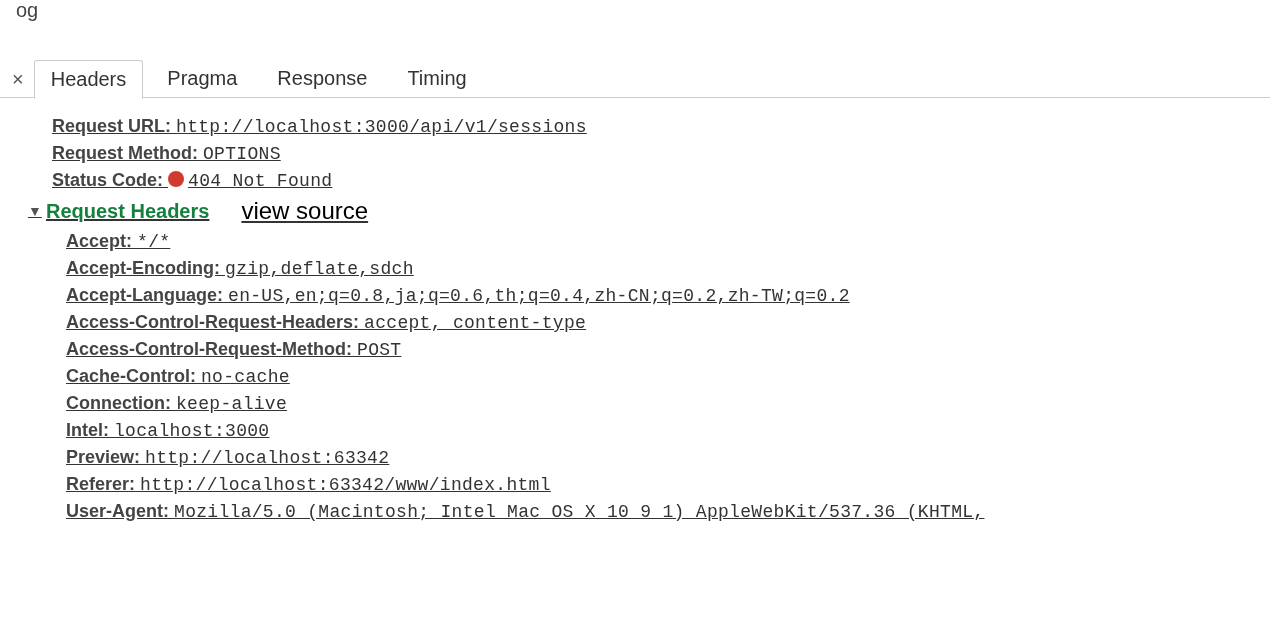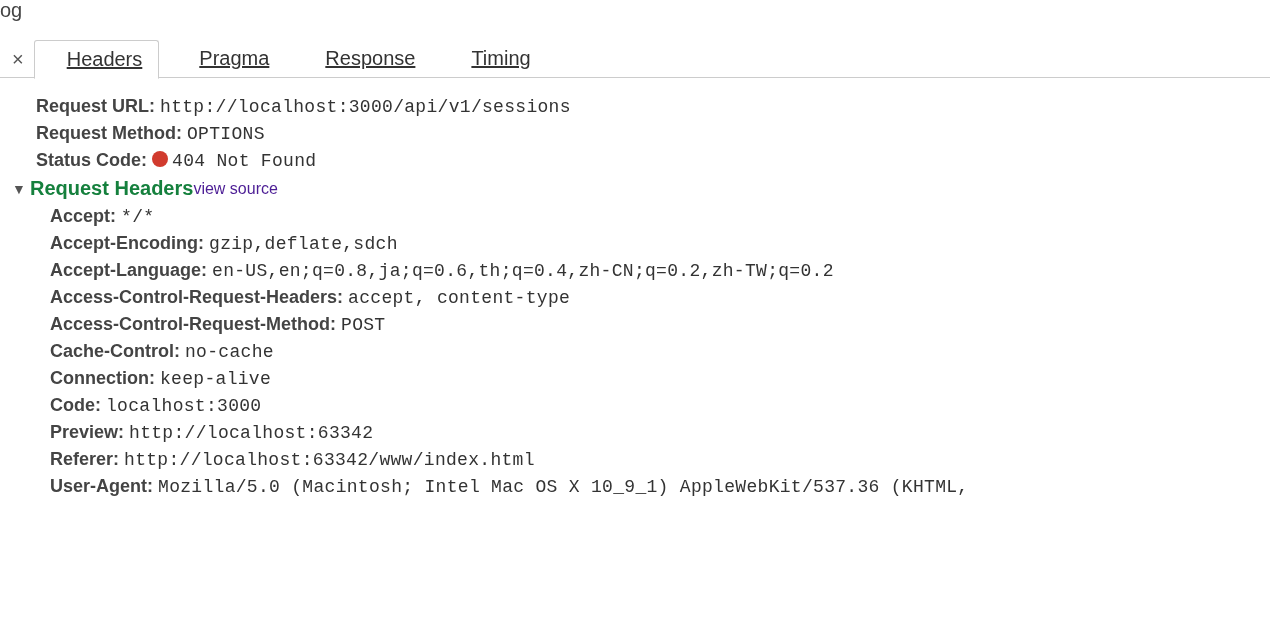--- a/index.html
+++ b/index.html
@@ -10,64 +10,64 @@
     body {
       font-family: "Lucida Grande", "Helvetica Neue", Arial, sans-serif;
       font-size: 18px;
       color: #333;
       background: #fff;
       width: 1270px;
       height: 624px;
       overflow: hidden;
     }
     .top-fragment {
-      padding-left: 0;
+      padding-left: 16px;
       font-size: 20px;
       color: #444;
       height: 20px;
       line-height: 1;
-      margin-bottom: 20px;
+      margin-bottom: 40px;
     }
     .tab-strip {
       display: flex;
       align-items: center;
       border-bottom: 1px solid #ccc;
       height: 38px;
       padding-left: 6px;
     }
     .close-x {
       font-size: 20px;
       color: #555;
       padding: 0 10px 0 6px;
       cursor: pointer;
       font-family: Arial, sans-serif;
       line-height: 1;
     }
     .tab {
-      padding: 6px 16px 7px 32px;
+      padding: 6px 16px 7px 16px;
       font-size: 20px;
       color: #333;
       cursor: pointer;
       line-height: 1.2;
       position: relative;
-      text-decoration: underline;
     }
     .tab.active {
       border: 1px solid #ccc;
       border-bottom: 1px solid #fff;
       border-top-left-radius: 3px;
       border-top-right-radius: 3px;
       margin-bottom: -1px;
       background: #fff;
     }
     .tab:not(.active) {
       margin-left: 8px;
     }
     .content {
-      padding: 18px 0 0 36px;
+      padding: 18px 0 0 52px;
+      text-decoration: underline;
     }
     .line {
       margin-bottom: 6px;
       white-space: nowrap;
       overflow: hidden;
     }
     .label {
       font-weight: bold;
       color: #444;
       font-family: "Lucida Grande", "Helvetica Neue", Arial, sans-serif;
@@ -88,22 +88,23 @@
       width: 14px;
       display: inline-block;
       margin-right: 4px;
     }
     .section-title {
       font-weight: bold;
       color: #15803d;
       font-size: 20px;
     }
     .view-source {
-      color: #4c1d95;
-      font-size: 16px;
+      color: #000000;
+      font-size: 24px;
+      margin-left: 32px;
       cursor: pointer;
       font-weight: normal;
     }
     .status-dot {
       display: inline-block;
       width: 16px;
       height: 16px;
       border-radius: 50%;
       vertical-align: -1px;
       margin-right: 4px;
@@ -149,19 +150,19 @@
   </div>
 
   <div class="header-lines">
     <div class="line"><span class="label">Accept:</span> <span class="value">*/*</span></div>
     <div class="line"><span class="label">Accept-Encoding:</span> <span class="value">gzip,deflate,sdch</span></div>
     <div class="line"><span class="label">Accept-Language:</span> <span class="value">en-US,en;q=0.8,ja;q=0.6,th;q=0.4,zh-CN;q=0.2,zh-TW;q=0.2</span></div>
     <div class="line"><span class="label">Access-Control-Request-Headers:</span> <span class="value">accept, content-type</span></div>
     <div class="line"><span class="label">Access-Control-Request-Method:</span> <span class="value">POST</span></div>
     <div class="line"><span class="label">Cache-Control:</span> <span class="value">no-cache</span></div>
     <div class="line"><span class="label">Connection:</span> <span class="value">keep-alive</span></div>
-    <div class="line"><span class="label">Code:</span> <span class="value">localhost:3000</span></div>
+    <div class="line"><span class="label">Intel:</span> <span class="value">localhost:3000</span></div>
     <div class="line"><span class="label">Preview:</span> <span class="value">http://localhost:63342</span></div>
     <div class="line"><span class="label">Referer:</span> <span class="value">http://localhost:63342/www/index.html</span></div>
     <div class="line"><span class="label">User-Agent:</span> <span class="value">Mozilla/5.0 (Macintosh; Intel Mac OS X 10_9_1) AppleWebKit/537.36 (KHTML, </span></div>
   </div>
 
 </div>
 
 </body></html>

